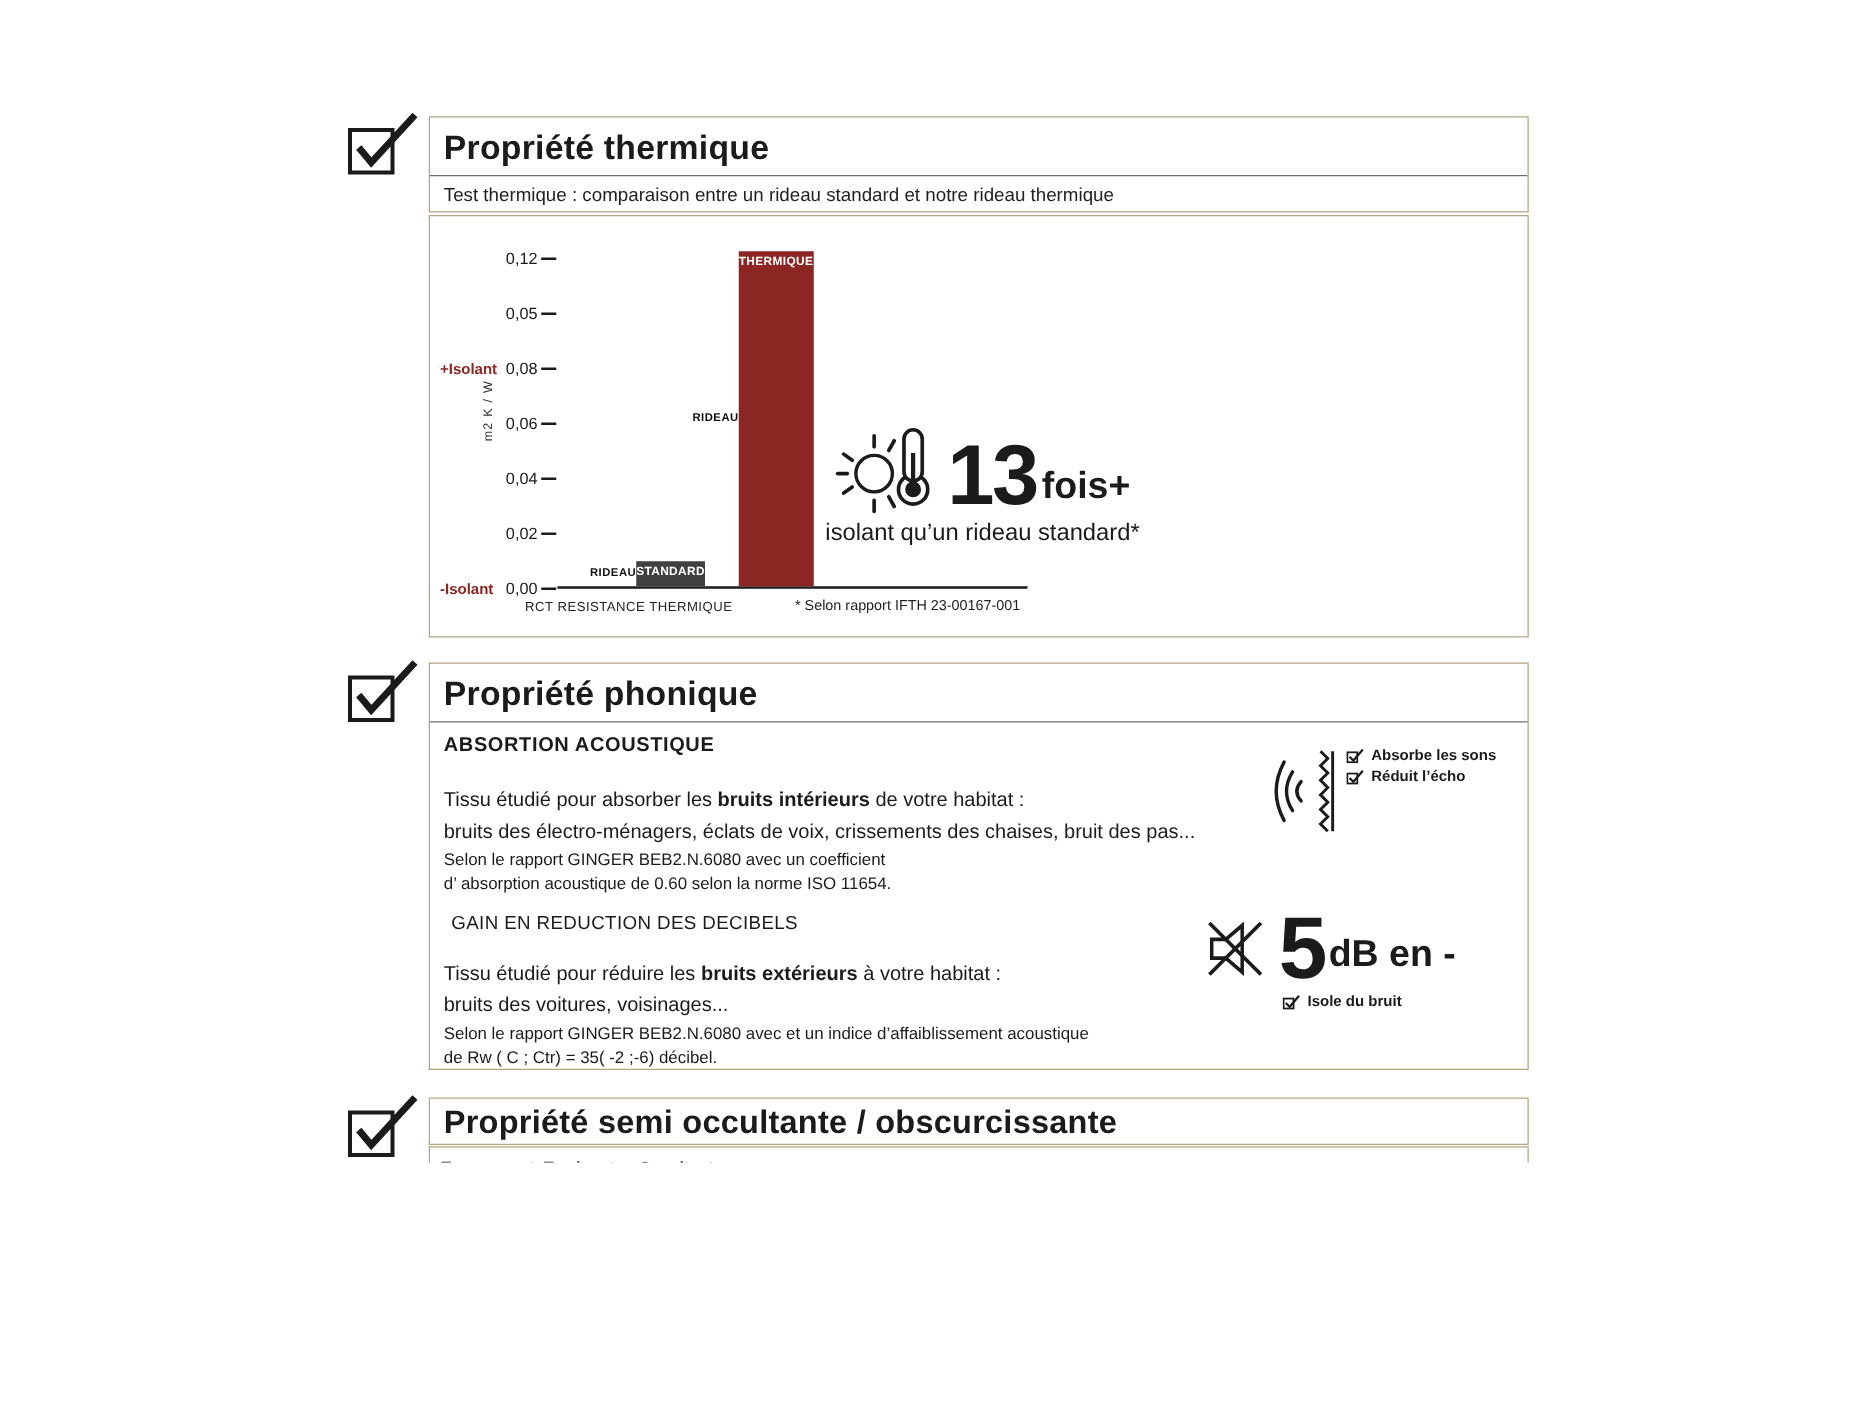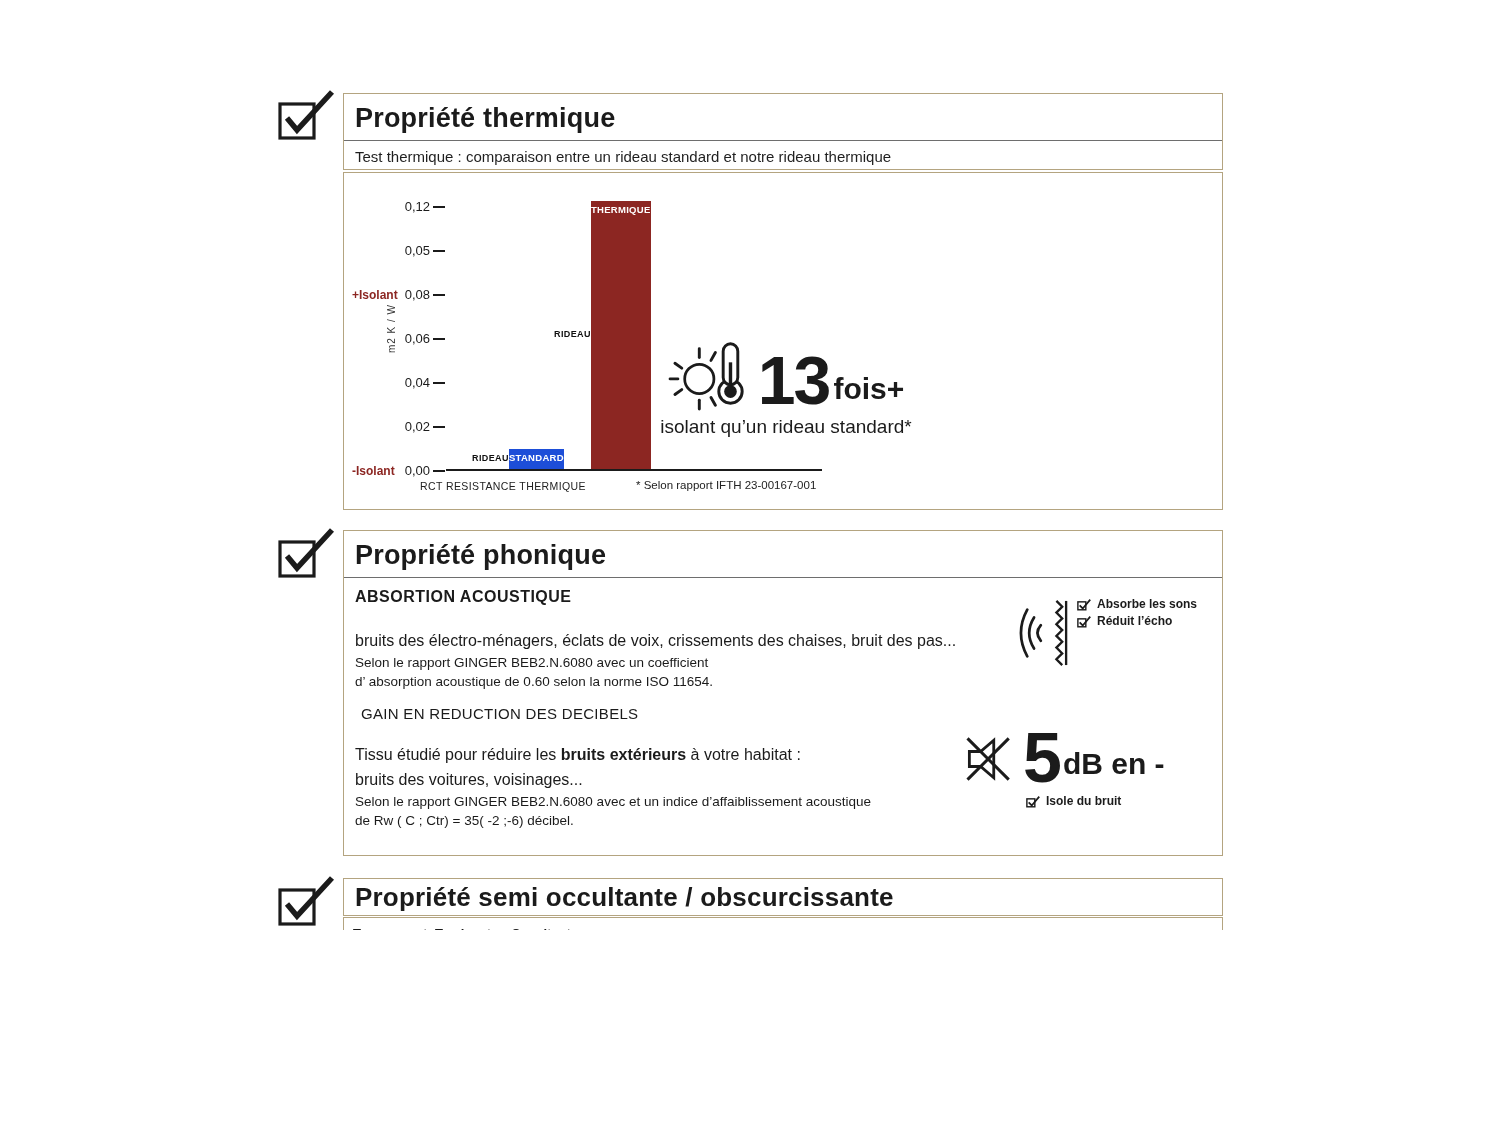--- a/index.html
+++ b/index.html
@@ -121,21 +121,21 @@
     <span class="ydash" style="top:209px"></span>
     <span class="ydash" style="top:253px"></span>
     <span class="ydash" style="top:297px"></span>
 
     <span class="yannot" style="top:115px">+Isolant</span>
     <span class="yannot" style="top:291px">-Isolant</span>
 
     <div class="plot">
       <div class="bar-col" style="left:26px;width:62px">
         <span class="bar-top-label">RIDEAU</span>
-        <div class="bar" style="height: 20px; background: #1d4ed8;">
+        <div class="bar" style="height: 20px; background: #404040;">
           <span class="bar-inner-label">STANDARD</span>
         </div>
       </div>
       <div class="bar-col" style="left:108px;width:62px">
         <span class="bar-top-label">RIDEAU</span>
         <div class="bar" style="height: 268px; background: rgb(140, 38, 34);">
           <span class="bar-inner-label">THERMIQUE</span>
         </div>
       </div>
     </div>
@@ -174,20 +174,21 @@
   </svg>
 
   <div class="panel" style="top:530px;height:326px">
     <h2 class="sec-title">Propriété phonique</h2>
     <div class="title-rule"></div>
 
     <div class="acoustic-body">
       <div class="acoustic-sub">ABSORTION ACOUSTIQUE</div>
 
       <div class="para1">
+        <p class="line-lg"><span>Tissu étudié pour absorber les </span><b>bruits intérieurs</b><span> de votre habitat :</span></p>
         <p class="line-lg">bruits des électro-ménagers, éclats de voix, crissements des chaises, bruit des pas...</p>
         <p class="line-sm">Selon le rapport GINGER BEB2.N.6080 avec un coefficient</p>
         <p class="line-sm">d’ absorption acoustique de 0.60 selon la norme ISO 11654.</p>
       </div>
 
       <div class="acoustic-sub2">GAIN EN REDUCTION DES DECIBELS</div>
 
       <div class="para2">
         <p class="line-lg"><span>Tissu étudié pour réduire les </span><b>bruits extérieurs</b><span> à votre habitat :</span></p>
         <p class="line-lg">bruits des voitures, voisinages...</p>

